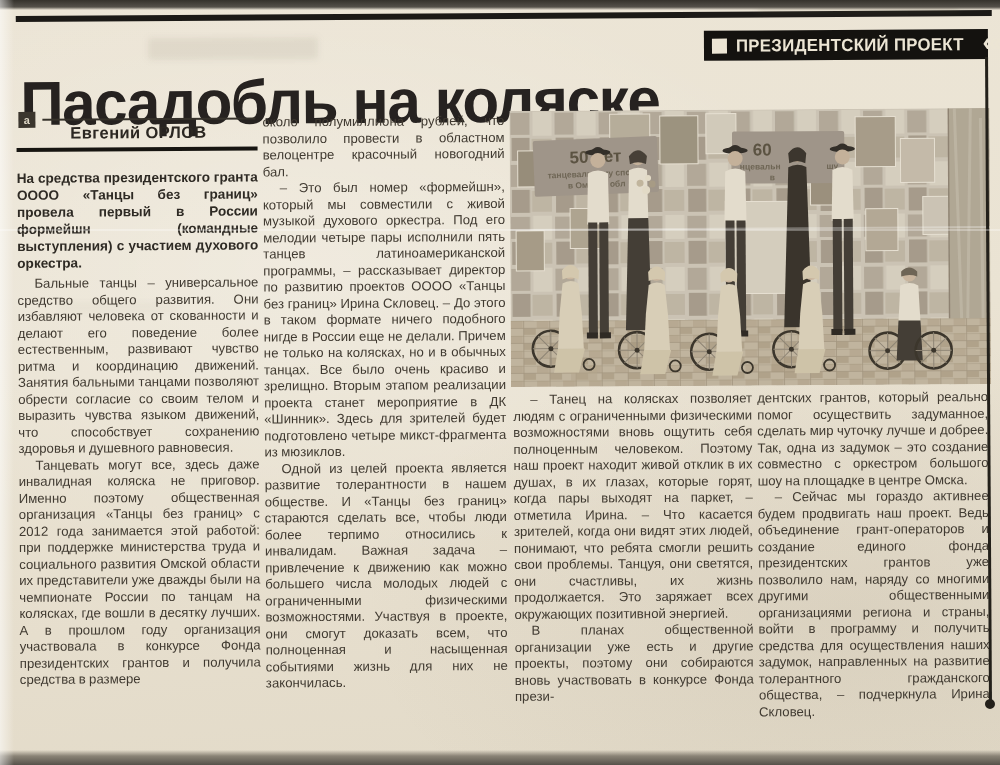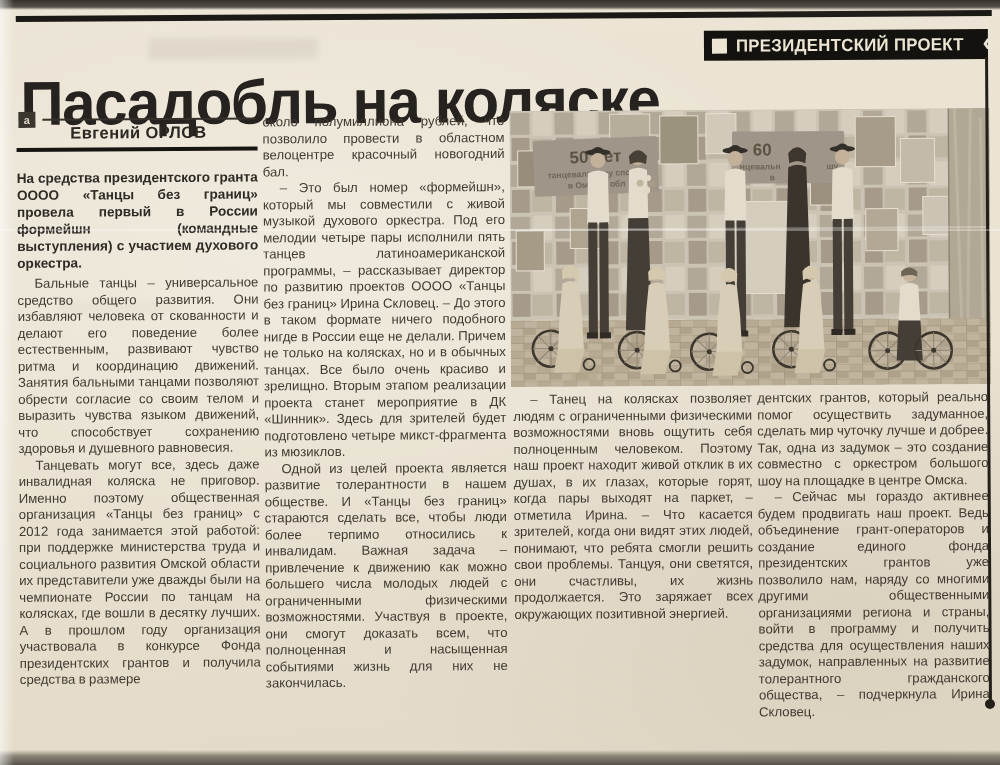--- a/index.html
+++ b/index.html
@@ -217,20 +217,21 @@
         <use href="#g-seated-man" x="398" y="166"></use>
         <use href="#g-wheel" x="422" y="242"></use>
 
         <rect width="479" height="276" fill="#9b8f79" opacity=".07"></rect>
         <rect y="118" width="479" height="2" fill="#ffffff" opacity=".3"></rect>
       </svg>
     </div>
 
     <div class="col c3">
       <p class="ind">– Танец на колясках позволяет людям с ограниченными физическими возможностями вновь ощутить себя полноценным человеком. Поэтому наш проект находит живой отклик в их душах, в их глазах, которые горят, когда пары выходят на паркет, – отметила Ирина. – Что касается зрителей, когда они видят этих людей, понимают, что ребята смогли решить свои проблемы. Танцуя, они светятся, они счастливы, их жизнь продолжается. Это заряжает всех окружающих позитивной энергией.</p>
+      <p class="ind">В планах общественной организации уже есть и другие проекты, поэтому они собираются вновь участвовать в конкурсе Фонда прези-</p>
     </div>
 
     <div class="col c4">
       <p>дентских грантов, который реально помог осуществить задуманное, сделать мир чуточку лучше и добрее. Так, одна из задумок – это создание совместно с оркестром большого шоу на площадке в центре Омска.</p>
       <p class="ind">– Сейчас мы гораздо активнее будем продвигать наш проект. Ведь объединение грант-операторов и создание единого фонда президентских грантов уже позволило нам, наряду со многими другими общественными организациями региона и страны, войти в программу и получить средства для осуществления наших задумок, направленных на развитие толерантного гражданского общества, – подчеркнула Ирина Скловец.</p>
     </div>
 
     <div class="v-rule"></div>
     <div class="v-dot"></div>
   </div>

